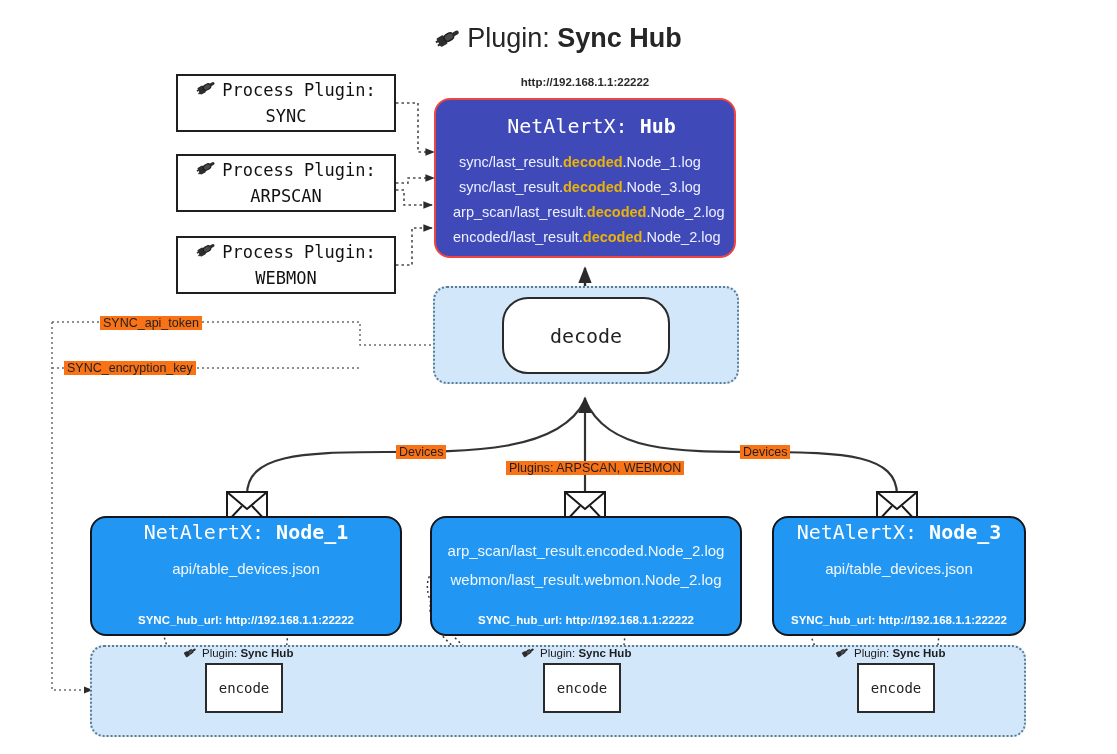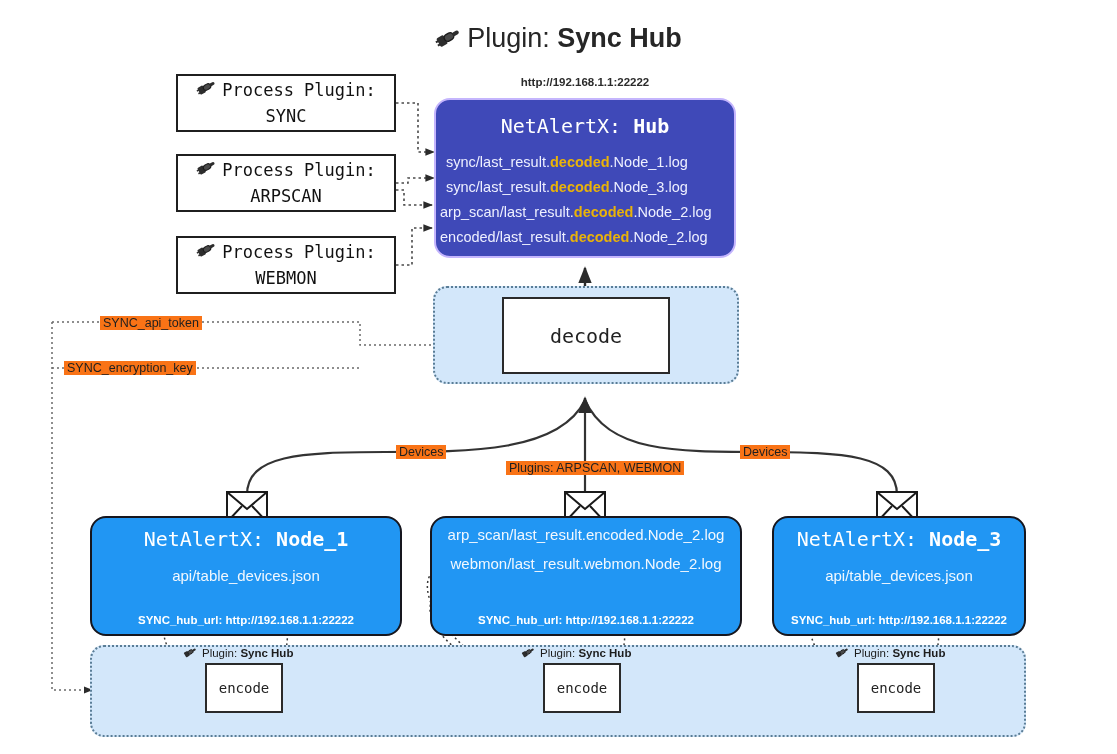--- a/index.html
+++ b/index.html
@@ -22,43 +22,43 @@
            box-sizing:border-box;display:flex;flex-direction:column;
            align-items:center;justify-content:center;
            font-family:"DejaVu Sans Mono","Liberation Mono",monospace;
            font-size:17px;color:#111;line-height:25px;}
   .procbox .l1{display:flex;align-items:center;}
   .procbox .l2{}
 
   
   .hub-url{position:absolute;font-size:11.5px;font-weight:600;color:#2b2b2b;
            text-align:center;white-space:nowrap;}
-  .hub{position:absolute;background:#3f49b8;border:2px solid #c4b5fd;
-       border-radius:16px;box-sizing:border-box;overflow:hidden;}
+  .hub{position:absolute;background:#3f49b8;border:2px solid #ef4444;
+       border-radius:16px;box-sizing:border-box;overflow:hidden;padding-left:13px;}
   .hub .hub-title{font-family:"DejaVu Sans Mono","Liberation Mono",monospace;
        font-size:20px;color:#fff;text-align:center;margin-top:14px;white-space:nowrap;}
   .hub .hub-title b{font-weight:700;}
   .hub .hub-line{font-size:14.5px;color:#eef0ff;white-space:nowrap;
        margin-left:10px;line-height:25px;}
   .hub .hub-line b{font-weight:700;color:#eab308;}
 
   
   .dashgroup{position:absolute;background:#d3e7fa;border:2px dotted #5a7d96;
              border-radius:14px;box-sizing:border-box;}
   .codebox{position:absolute;background:#ffffff;border:2px solid #2a2a2a;
            box-sizing:border-box;display:flex;align-items:center;justify-content:center;
            font-family:"DejaVu Sans Mono","Liberation Mono",monospace;color:#222;}
-  .codebox.decode{font-size:20px;}
+  .codebox.decode{font-size:20px;border-radius:26px;}
   .codebox.encode{font-size:14px;}
 
   
   .node{position:absolute;background:#2196f3;border:2px solid #16161e;
         border-radius:16px;box-sizing:border-box;overflow:hidden;}
   .node .n-title{font-family:"DejaVu Sans Mono","Liberation Mono",monospace;
-        font-size:20px;color:#fff;text-align:center;margin-top:9px;white-space:nowrap;}
+        font-size:20px;color:#fff;text-align:center;margin-top:2px;white-space:nowrap;}
   .node .n-title b{font-weight:700;}
   .node .n-line{font-size:15px;color:#f2f8fe;text-align:center;white-space:nowrap;
         line-height:29px;}
   .node .n-foot{font-size:11.5px;font-weight:600;color:#ffffff;text-align:center;
         white-space:nowrap;position:absolute;left:0;right:0;bottom:8px;}
 
   
   .env{position:absolute;}
 
   
@@ -237,21 +237,21 @@
   <div class="node" style="left:90px;top:516px;width:312px;height:120px;">
     <div class="n-title">
       <span>NetAlertX:</span>
       <b>Node_1</b>
     </div>
     <div class="n-line" style="margin-top:10px;">api/table_devices.json</div>
     <div class="n-foot">SYNC_hub_url: http://192.168.1.1:22222</div>
   </div>
 
   <div class="node" style="left:430px;top:516px;width:312px;height:120px;">
-    <div class="n-line" style="margin-top:2px;">arp_scan/last_result.encoded.Node_2.log</div>
+    <div class="n-line" style="margin-top:18px;">arp_scan/last_result.encoded.Node_2.log</div>
     <div class="n-line">webmon/last_result.webmon.Node_2.log</div>
     <div class="n-foot">SYNC_hub_url: http://192.168.1.1:22222</div>
   </div>
 
   <div class="node" style="left:772px;top:516px;width:254px;height:120px;">
     <div class="n-title">
       <span>NetAlertX:</span>
       <b>Node_3</b>
     </div>
     <div class="n-line" style="margin-top:10px;">api/table_devices.json</div>

